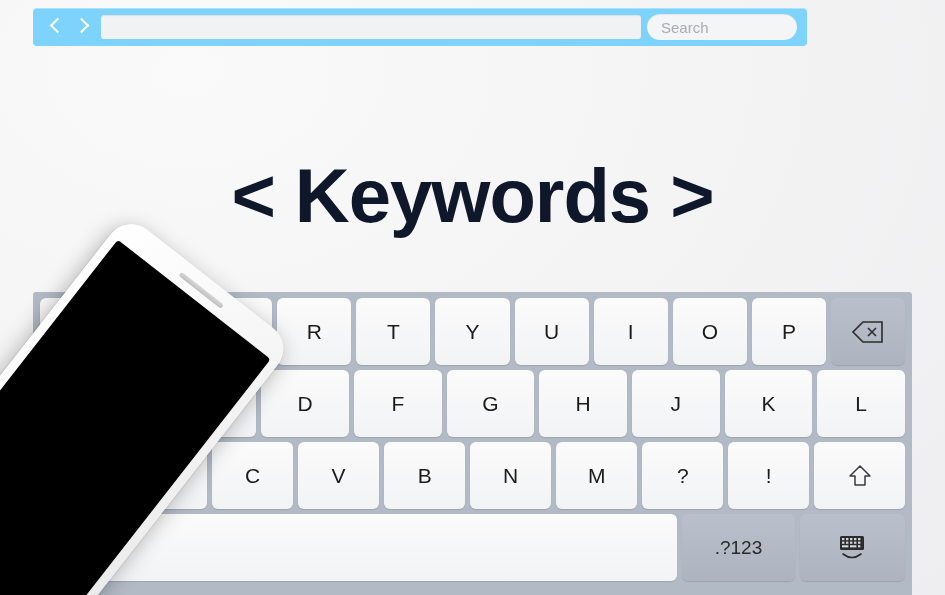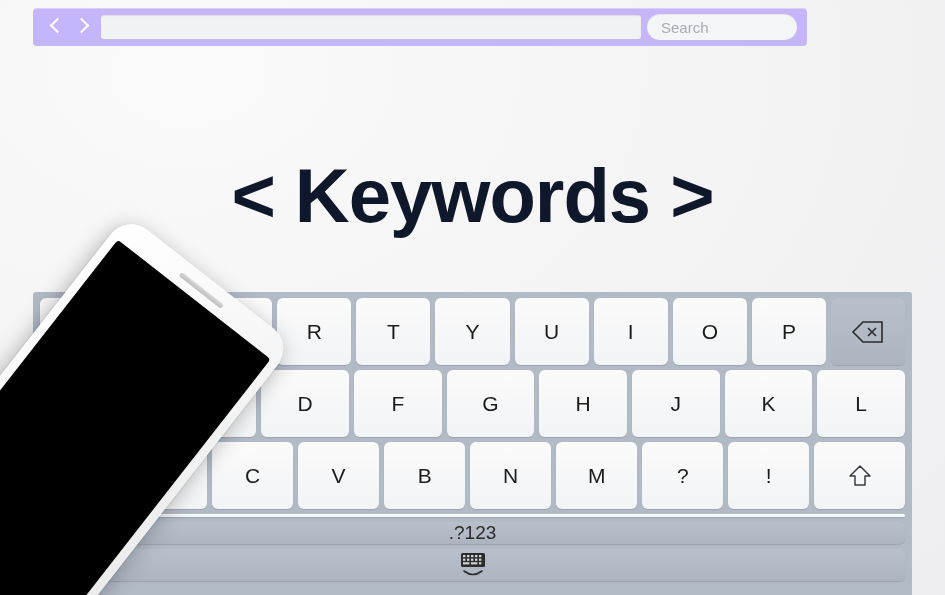--- a/index.html
+++ b/index.html
@@ -23,21 +23,21 @@
       radial-gradient(ellipse at 20% 12%, #fafafa 0%, #f3f3f4 55%, #eeeef0 100%);
   }
 
   
   .browser-bar {
     position: absolute;
     left: 33px;
     top: 8px;
     width: 774px;
     height: 38px;
-    background: #c4b5fd;
+    background: #7dd3fc;
     border-radius: 4px;
     box-shadow: 0 1px 0 rgba(255,255,255,0.35) inset;
     display: flex;
     align-items: center;
     padding: 0 10px;
     box-sizing: border-box;
   }
   .nav-arrows {
     display: flex;
     align-items: center;
@@ -165,21 +165,21 @@
   }
   .key.space { flex: 6.35 1 0; }
   .key.sym   { flex: 1.12 1 0; font-size: 19px; }
   .key.dismiss { flex: 1.05 1 0; }
   .key.shift { flex: 1.12 1 0; }
   .key.backspace { flex: 1.0 1 0; }
 
   
   .row-2 { padding-left: 36px; padding-right: 0px; }
   .row-3 { padding-left: 0px; }
-  .row-4 { padding-left: 0px; flex-direction: column; }
+  .row-4 { padding-left: 0px; }
 
   
   .glyph { display:block; }
 
   
   .phone {
     position: absolute;
     left: 55px;
     top: 262px;
     width: 212px;

